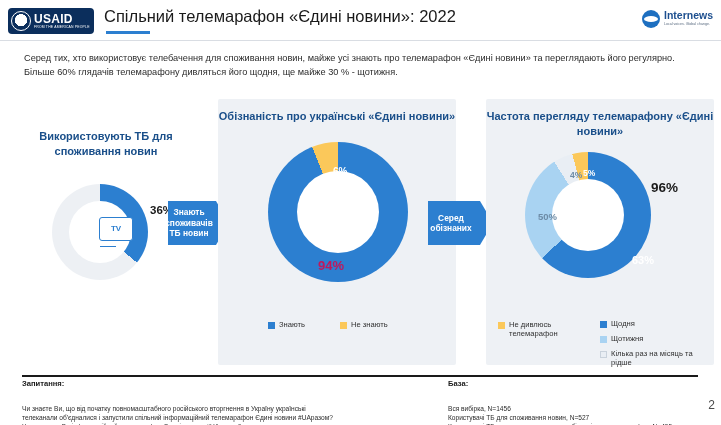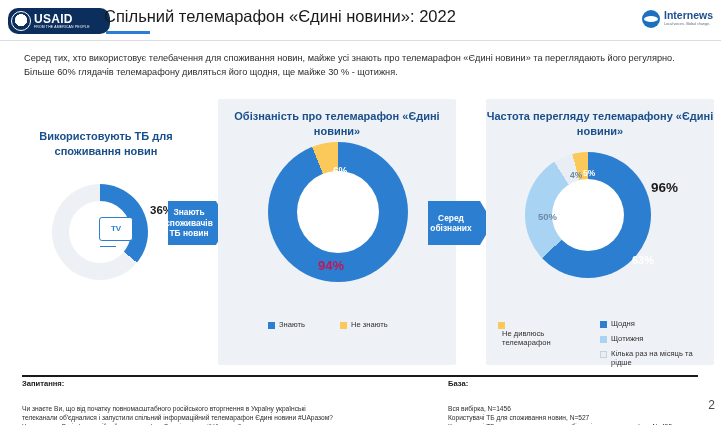--- a/index.html
+++ b/index.html
@@ -13,23 +13,23 @@
     color: #1a1a1a;
   }
   .slide { position: relative; width: 721px; height: 425px; }
 
   
   .header {
     position: absolute; left: 0; top: 0; width: 721px; height: 40px;
   }
   .usaid-logo {
     position: absolute; left: 8px; top: 8px;
-    width: 102px; height: 26px;
+    width: 86px; height: 26px;
     background: #0b2e5c;
-    border-radius: 10px;
+    border-radius: 4px;
     display: flex; align-items: center;
   }
   .usaid-seal {
     width: 20px; height: 20px; border-radius: 50%;
     background: radial-gradient(circle at 50% 45%, #ffffff 0 45%, #0b2e5c 46% 100%);
     border: 1.5px solid #ffffff;
     margin-left: 3px; flex: none;
   }
   .usaid-text { margin-left: 3px; line-height: 1; }
   .usaid-text .u1 {
@@ -179,21 +179,21 @@
   .r-5  { position: absolute; left: 583px; top: 168px; font-size: 8.5px; font-weight: bold; color:#ffffff; }
 
   
   .legend-item { position: absolute; display: flex; align-items: flex-start; }
   .legend-sw { width: 7px; height: 7px; flex: none; margin-top: 1.5px; }
   .legend-tx { font-size: 7.6px; color: #303030; margin-left: 4px; line-height: 1.25; }
 
   .lg-mid-1 { left: 268px; top: 320px; }
   .lg-mid-2 { left: 340px; top: 320px; }
 
-  .lg-r-1 { left: 498px; top: 320px; width: 88px; flex-direction: column; }
+  .lg-r-1 { left: 498px; top: 320px; width: 88px; }
   .lg-r-2 { left: 600px; top: 319px; }
   .lg-r-3 { left: 600px; top: 334px; }
   .lg-r-4 { left: 600px; top: 349px; width: 110px; }
 
   
   .footer-rule {
     position: absolute; left: 22px; top: 375px; width: 676px; height: 1.5px; background:#1a1a1a;
   }
   .footer-left { position: absolute; left: 22px; top: 379px; width: 400px; }
   .footer-right { position: absolute; left: 448px; top: 379px; width: 250px; }
@@ -240,21 +240,21 @@
       <div class="tv-stand"></div>
     </div>
   </div>
   <div class="label-36">36%</div>
 
   <div class="arrow arrow-1">
     <div class="arr-label">Знають споживачів ТБ новин</div>
   </div>
 
   <div class="panel panel-mid">
-    <div class="panel-title">Обізнаність про телемарафон «Єдині новини»</div>
+    <div class="panel-title">Обізнаність про українські «Єдині новини»</div>
   </div>
   <div class="donut donut-mid">
     <div class="hole"></div>
   </div>
   <div class="mid-94">94%</div>
   <div class="mid-6">6%</div>
 
   <div class="legend-item lg-mid-1">
     <div class="legend-sw" style="background:#2c7fd0"></div>
     <div class="legend-tx">Знають</div>

